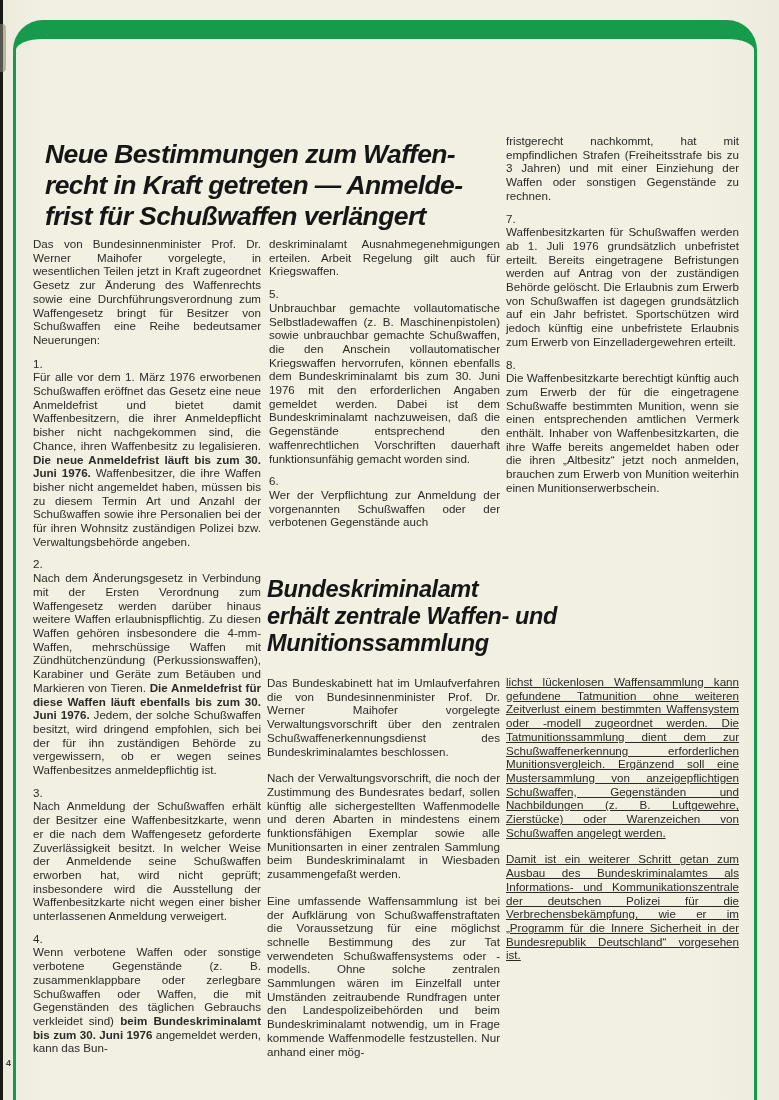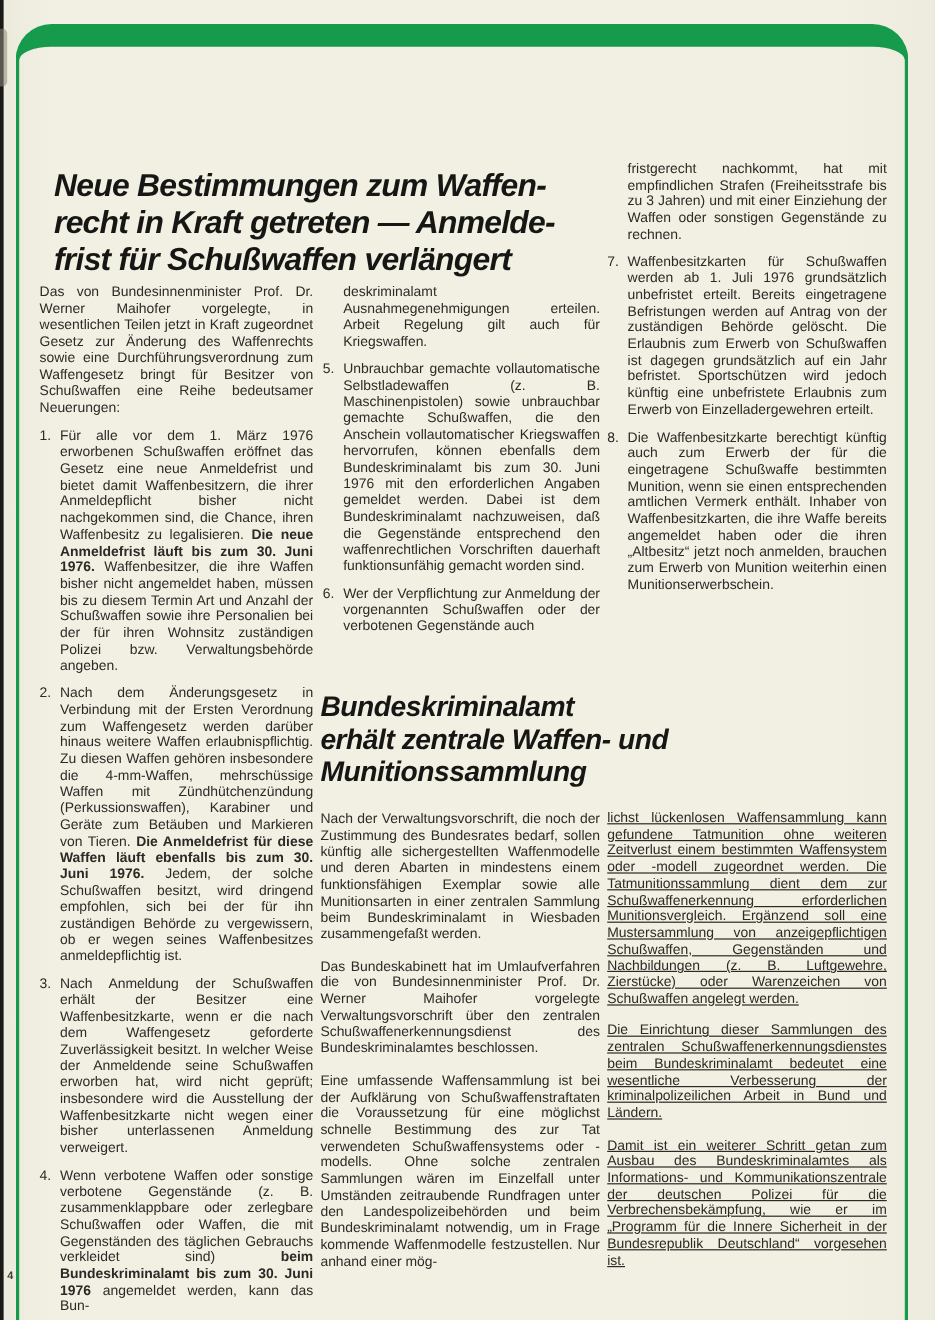--- a/index.html
+++ b/index.html
@@ -27,21 +27,21 @@
     letter-spacing:-0.4px; color:#161614; white-space:pre-line;
   }
   .col { position:absolute; font-size:11.6px; line-height:13.7px; color:#2b2a26; text-align:justify; }
   .col1  { left:33px;  top:237px; width:228px; }
   .col2a { left:269px; top:237px; width:231px; }
   .col3a { left:506px; top:134px; width:233px; }
   .col2b { left:267px; top:676px; width:233px; }
   .col3b { left:506px; top:675px; width:233px;text-decoration:underline; }
   .para { margin:0 0 10px 0; }
   .col2b .para, .col3b .para { margin-bottom:13px; }
-  .li { display:flex; margin:0 0 9px 0; }
+  .li { display:flex; margin:0 0 9px 0;flex-direction:column; }
   .num { flex:none; width:17px; }
   .itxt { flex:1; margin:0; text-align:justify; }
   .itxt b { font-weight:700; }
   .pageno { position:absolute; left:6px; top:1058px; font-size:9px; font-weight:700; color:#3c3b36; }
 </style>
 </head>
 <body>
 
 <div class="scan-edge"></div>
 <div class="scan-notch"></div>
@@ -102,22 +102,21 @@
       <span class="num">8.</span>
       <p class="itxt"><span>Die Waffenbesitzkarte berechtigt künftig auch zum Erwerb der für die eingetragene Schußwaffe bestimmten Munition, wenn sie einen entsprechenden amtlichen Vermerk enthält. Inhaber von Waffenbesitzkarten, die ihre Waffe bereits angemeldet haben oder die ihren „Altbesitz“ jetzt noch anmelden, brauchen zum Erwerb von Munition weiterhin einen Munitionserwerbschein.</span></p>
     </div>
   </div>
 
 <h2 class="title2">Bundeskriminalamt
 erhält zentrale Waffen- und
 Munitionssammlung</h2>
 
 <div class="col col2b">
+    <p class="para">Das Bundeskabinett hat im Umlaufverfahren die von Bundesinnenminister Prof. Dr. Werner Maihofer vorgelegte Verwaltungsvorschrift über den zentralen Schußwaffenerkennungsdienst des Bundeskriminalamtes beschlossen.</p>
     <p class="para">Nach der Verwaltungsvorschrift, die noch der Zustimmung des Bundesrates bedarf, sollen künftig alle sichergestellten Waffenmodelle und deren Abarten in mindestens einem funktionsfähigen Exemplar sowie alle Munitionsarten in einer zentralen Sammlung beim Bundeskriminalamt in Wiesbaden zusammengefaßt werden.</p>
-    <p class="para">Das Bundeskabinett hat im Umlaufverfahren die von Bundesinnenminister Prof. Dr. Werner Maihofer vorgelegte Verwaltungsvorschrift über den zentralen Schußwaffenerkennungsdienst des Bundeskriminalamtes beschlossen.</p>
     <p class="para">Eine umfassende Waffensammlung ist bei der Aufklärung von Schußwaffenstraftaten die Voraussetzung für eine möglichst schnelle Bestimmung des zur Tat verwendeten Schußwaffensystems oder -modells. Ohne solche zentralen Sammlungen wären im Einzelfall unter Umständen zeitraubende Rundfragen unter den Landespolizeibehörden und beim Bundeskriminalamt notwendig, um in Frage kommende Waffenmodelle festzustellen. Nur anhand einer mög-</p>
   </div>
 
 <div class="col col3b">
     <p class="para">lichst lückenlosen Waffensammlung kann gefundene Tatmunition ohne weiteren Zeitverlust einem bestimmten Waffensystem oder -modell zugeordnet werden. Die Tatmunitionssammlung dient dem zur Schußwaffenerkennung erforderlichen Munitionsvergleich. Ergänzend soll eine Mustersammlung von anzeigepflichtigen Schußwaffen, Gegenständen und Nachbildungen (z. B. Luftgewehre, Zierstücke) oder Warenzeichen von Schußwaffen angelegt werden.</p>
-    <p class="para">Die Einrichtung dieser Sammlungen des zentralen Schußwaffenerkennungsdienstes beim Bundeskriminalamt bedeutet eine wesentliche Verbesserung der kriminalpolizeilichen Arbeit in Bund und Ländern.</p>
     <p class="para">Damit ist ein weiterer Schritt getan zum Ausbau des Bundeskriminalamtes als Informations- und Kommunikationszentrale der deutschen Polizei für die Verbrechensbekämpfung, wie er im „Programm für die Innere Sicherheit in der Bundesrepublik Deutschland“ vorgesehen ist.</p>
   </div>
 
 </body></html>

